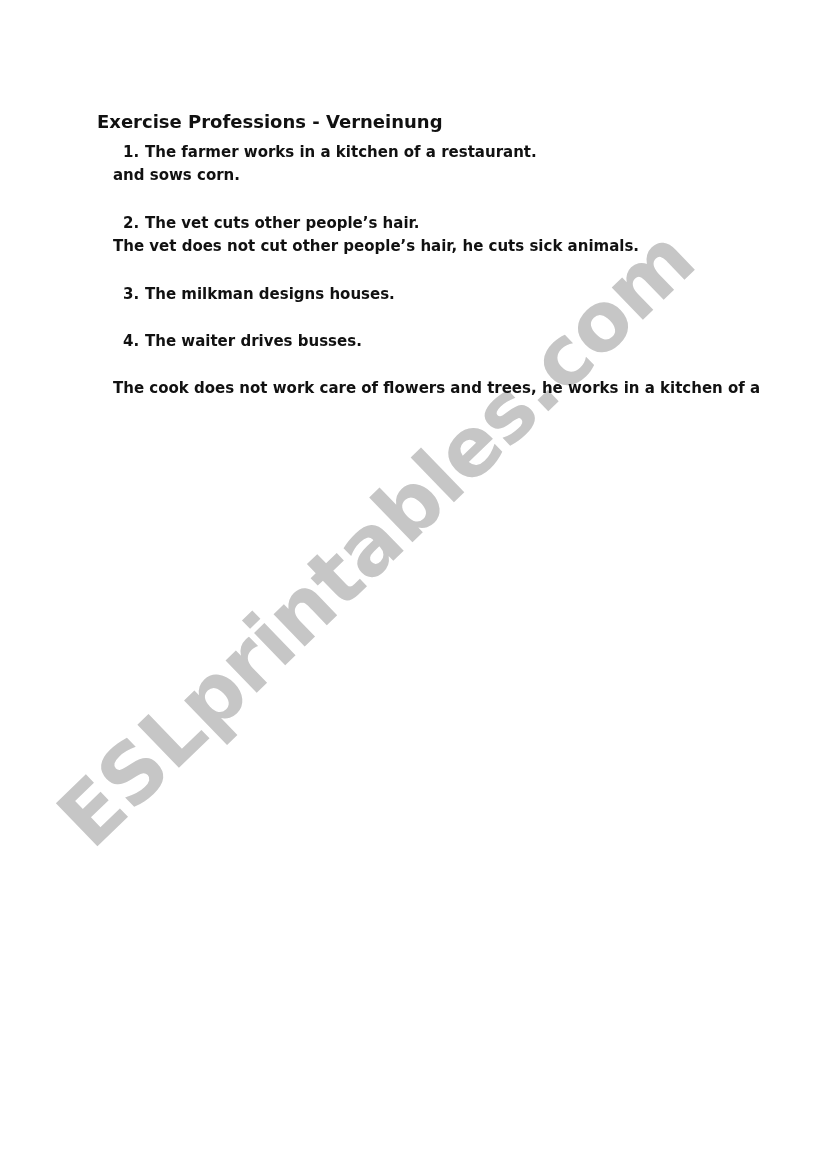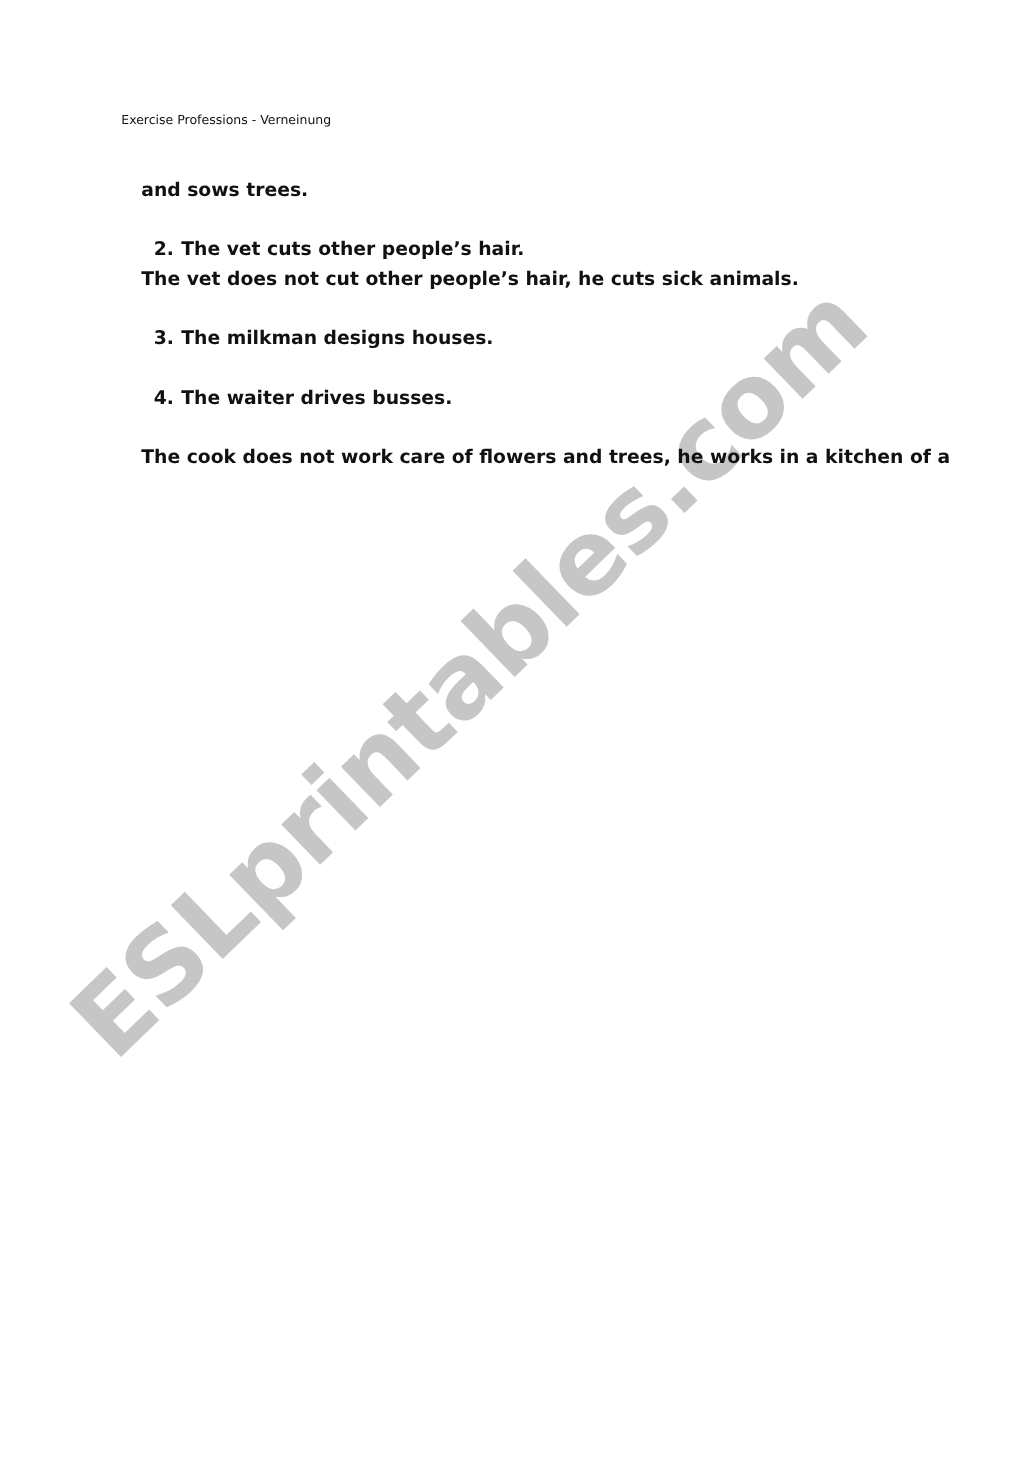--- a/index.html
+++ b/index.html
@@ -35,25 +35,25 @@
   }
   .content {
     position: absolute;
     left: 0;
     top: 0;
     z-index: 1;
   }
   .title {
     position: absolute;
     left: 97px;
-    top: 85px;
+    top: 110px;
     margin: 0;
-    font-size: 10px;
+    font-size: 18px;
     line-height: 23px;
-    font-weight: normal;
+    font-weight: bold;
     white-space: nowrap;
   }
   .items {
     position: absolute;
     left: 113px;
     top: 141px;
     width: 690px;
   }
   .item {
     margin: 0 0 24px 0;
@@ -79,21 +79,22 @@
 
   <div class="watermark">ESLprintables.com</div>
 
   <div class="content">
 
     <h1 class="title">Exercise Professions - Verneinung</h1>
 
     <div class="items">
 
       <div class="item">
-        <div class="line">and sows trees.</div>
+        <div class="line q-line"><span class="num">1.</span><span>The farmer works in a kitchen of a restaurant.</span></div>
+        <div class="line">and sows corn.</div>
       </div>
 
       <div class="item">
         <div class="line q-line"><span class="num">2.</span><span>The vet cuts other people’s hair.</span></div>
         <div class="line">The vet does not cut other people’s hair, he cuts sick animals.</div>
       </div>
 
       <div class="item">
         <div class="line q-line"><span class="num">3.</span><span>The milkman designs houses.</span></div>
       </div>

